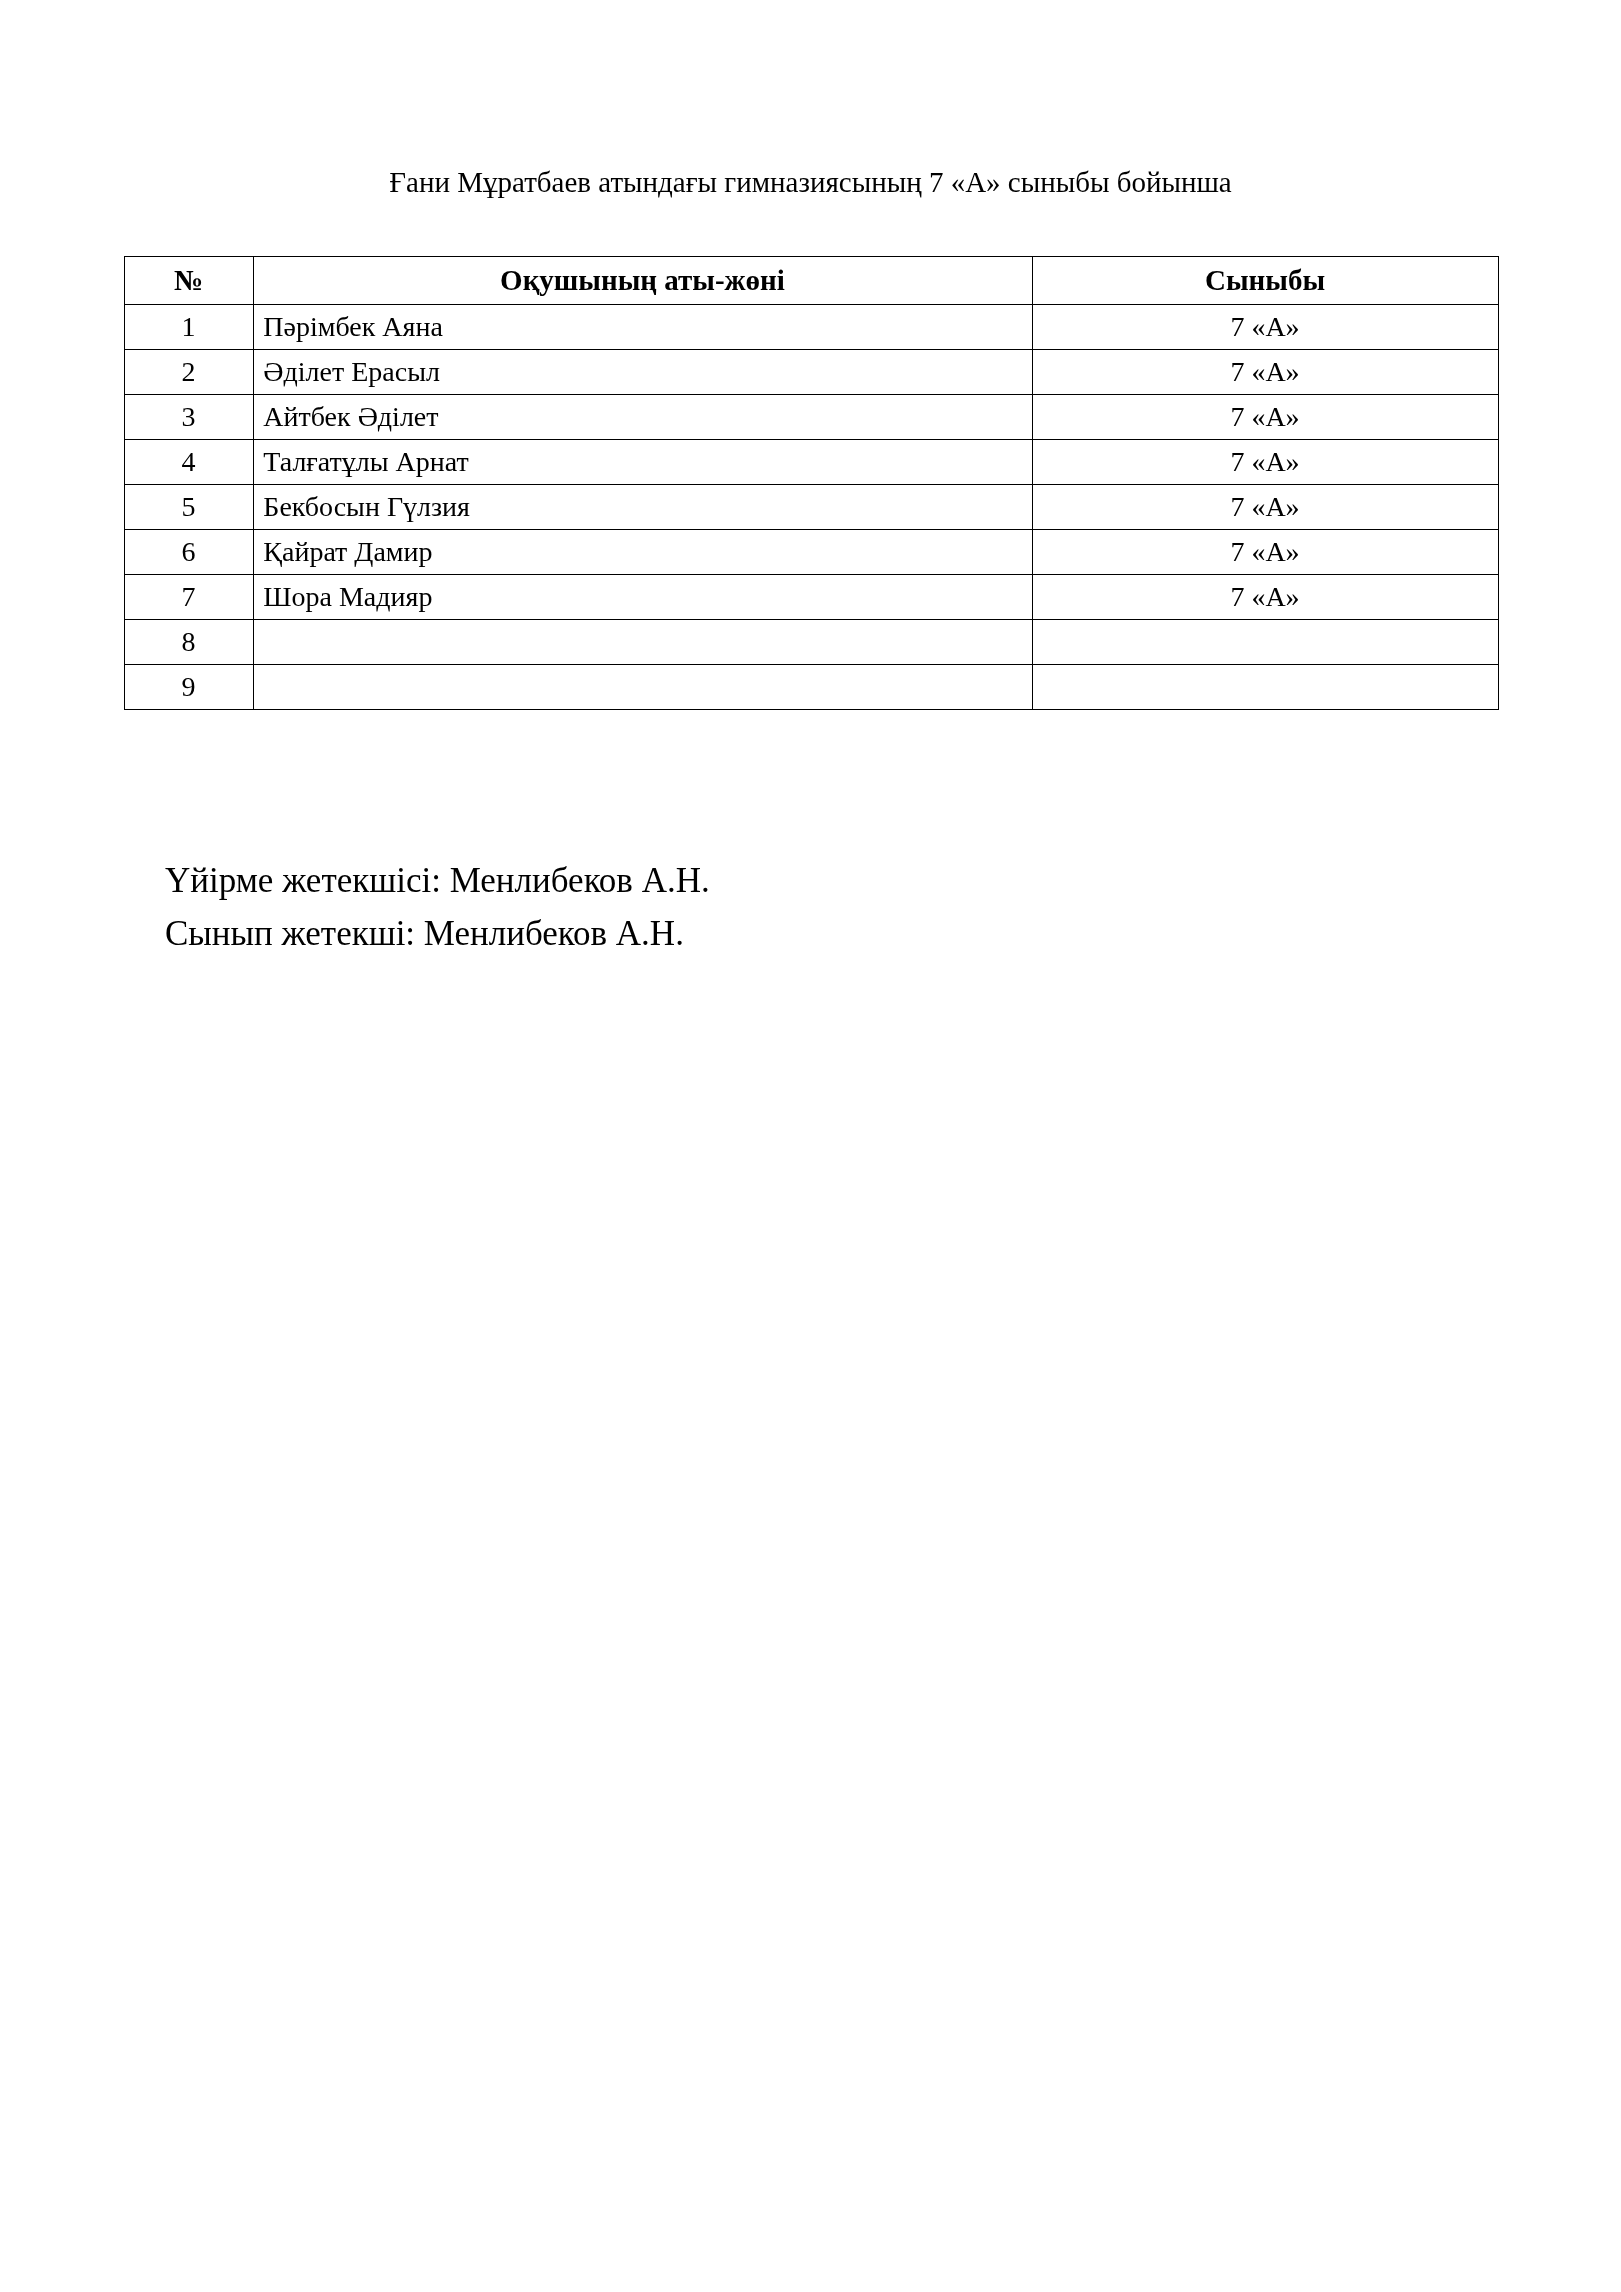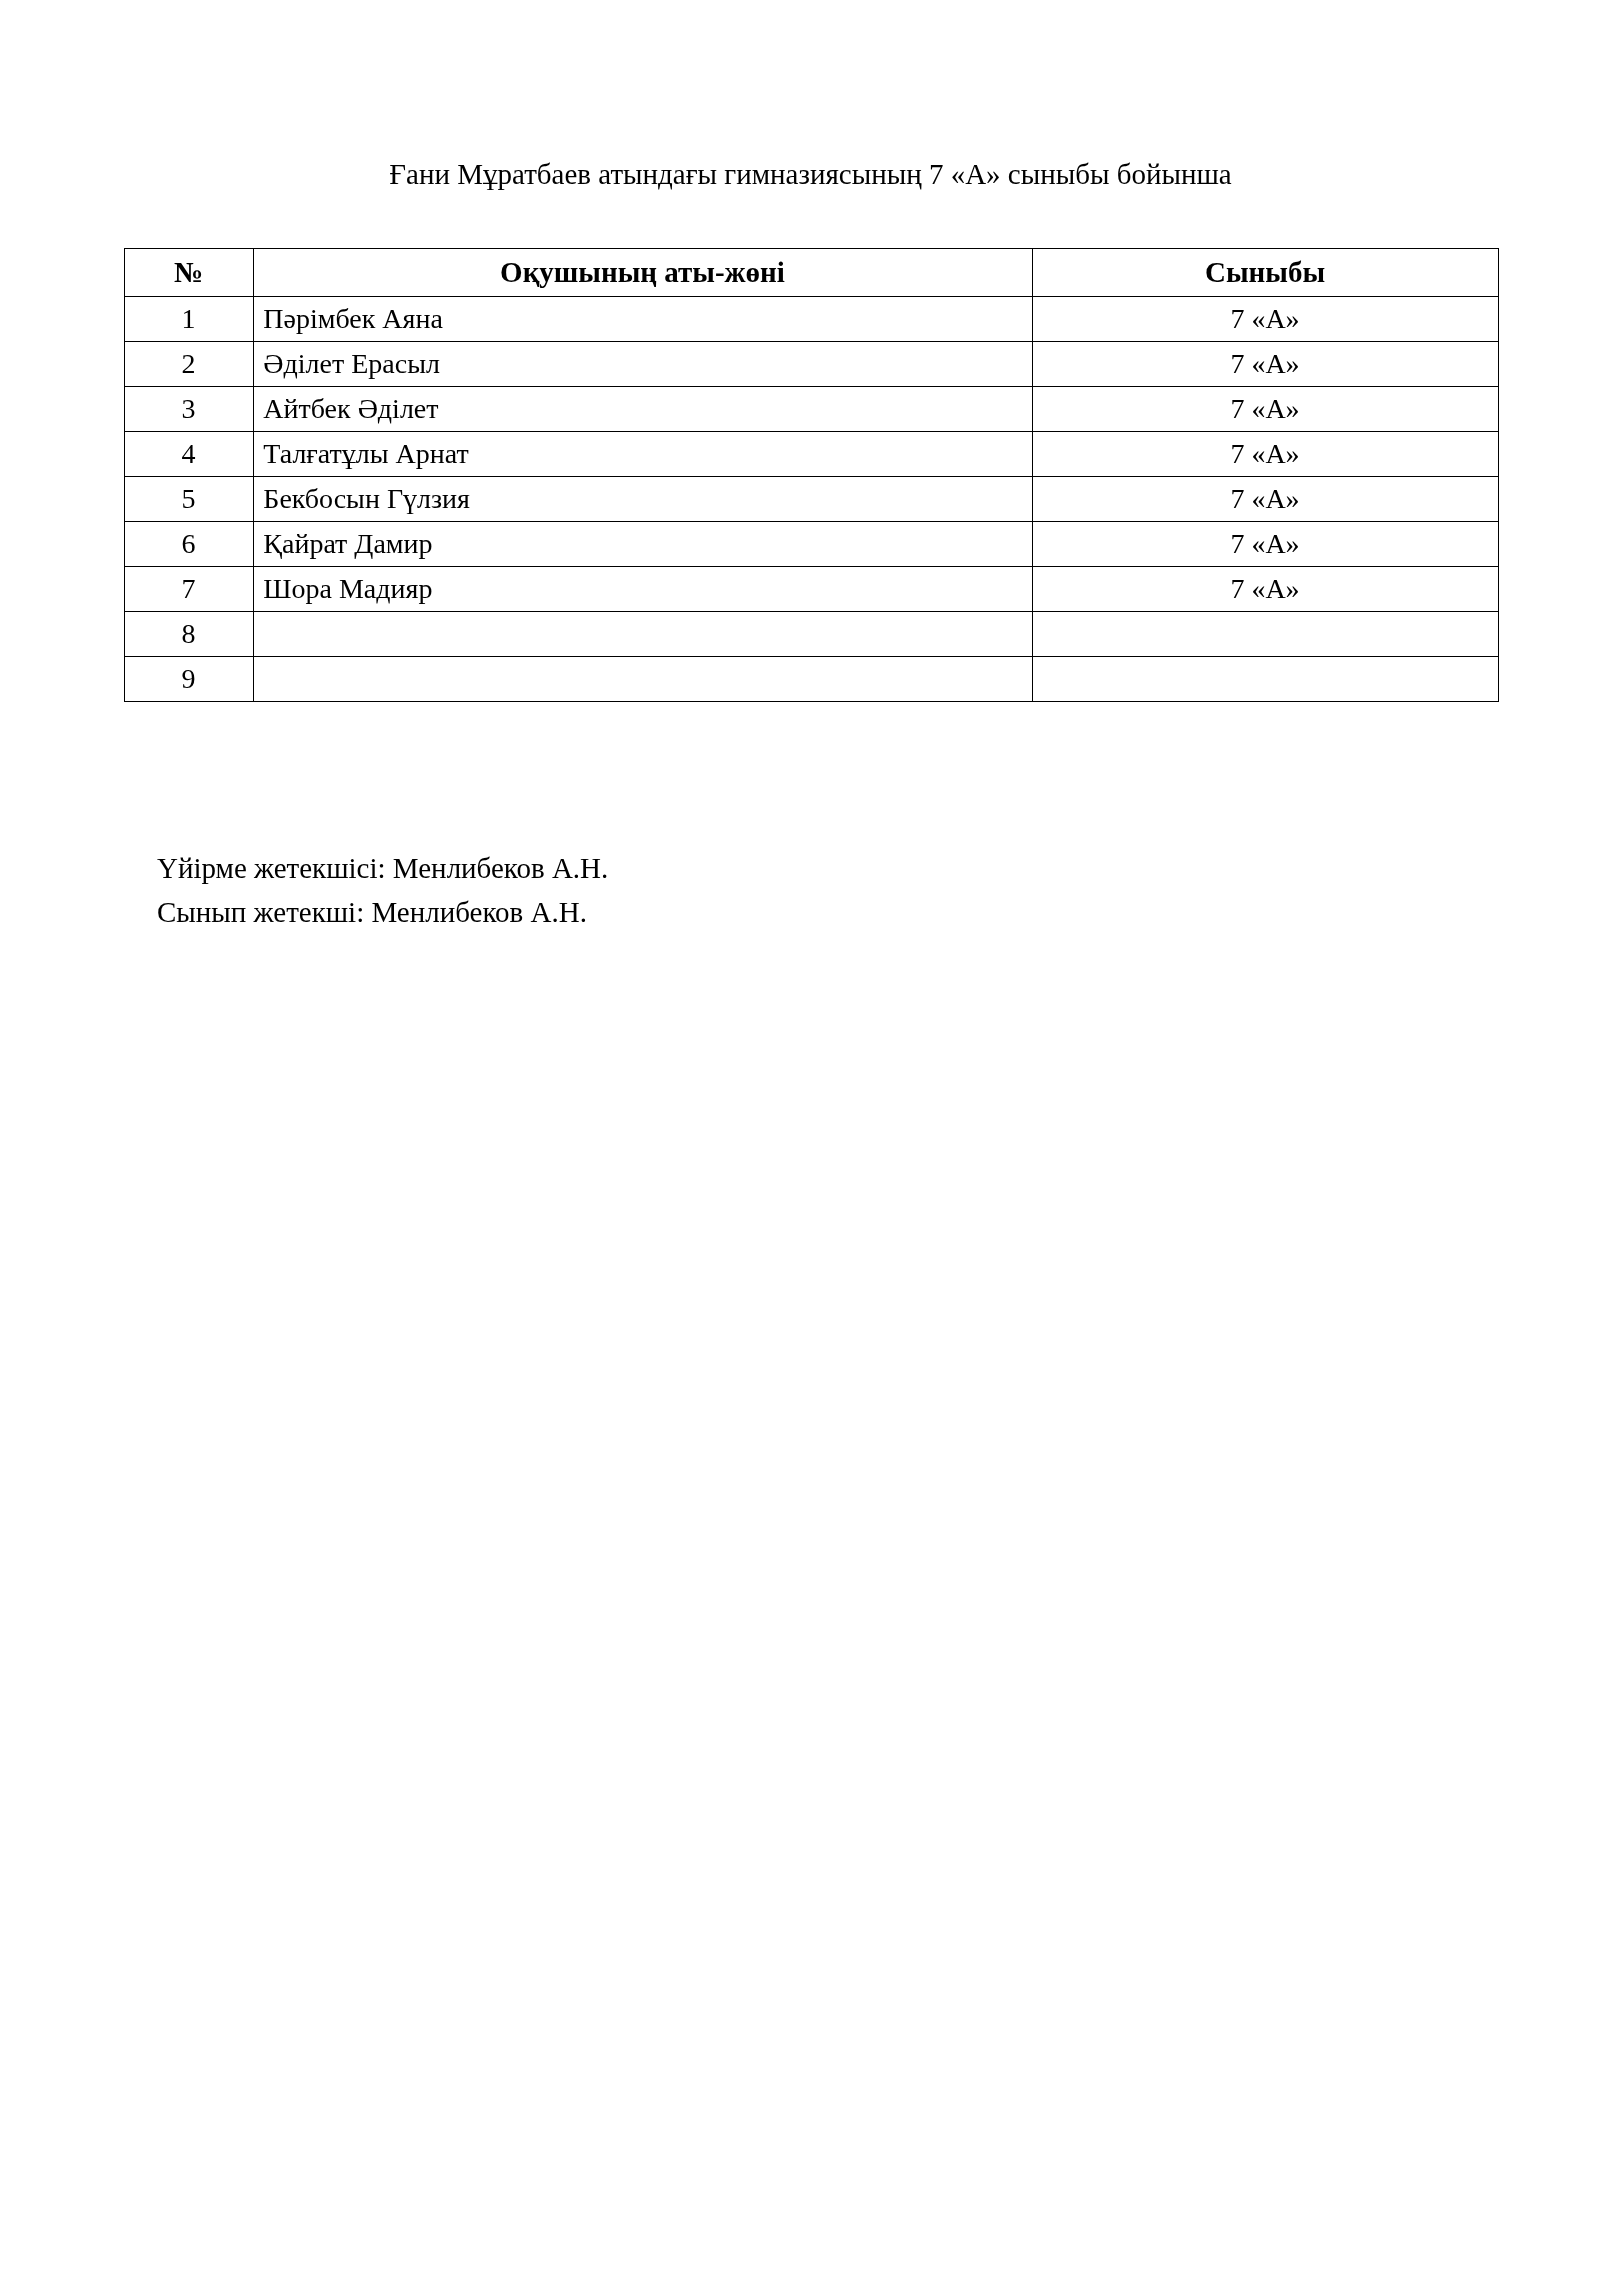--- a/index.html
+++ b/index.html
@@ -13,21 +13,21 @@
     font-family: "Liberation Serif", "DejaVu Serif", serif;
     color: #000000;
     position: relative;
     overflow: hidden;
   }
   .page {
     position: relative;
     width: 1621px;
     height: 1892px;
     box-sizing: border-box;
-    padding: 0;
+    padding: 8px;
   }
   .doc-title {
     text-align: center;
     font-size: 29px;
     line-height: 1.32;
     margin: 0;
     padding-top: 155px;
     font-weight: normal;
   }
   .doc-title .line {
@@ -65,21 +65,21 @@
   td.name {
     text-align: left;
     padding-left: 15.7px;
   }
   td.cls {
     text-align: center;
   }
   .signatures {
     margin: 145px 0 0 0;
     padding-left: 157px;
-    font-size: 29px;
+    font-size: 35px;
     line-height: 1.5;
   }
   .signatures .sig-line {
     display: block;
     white-space: nowrap;
   }
 </style>
 </head>
 <body>
 

